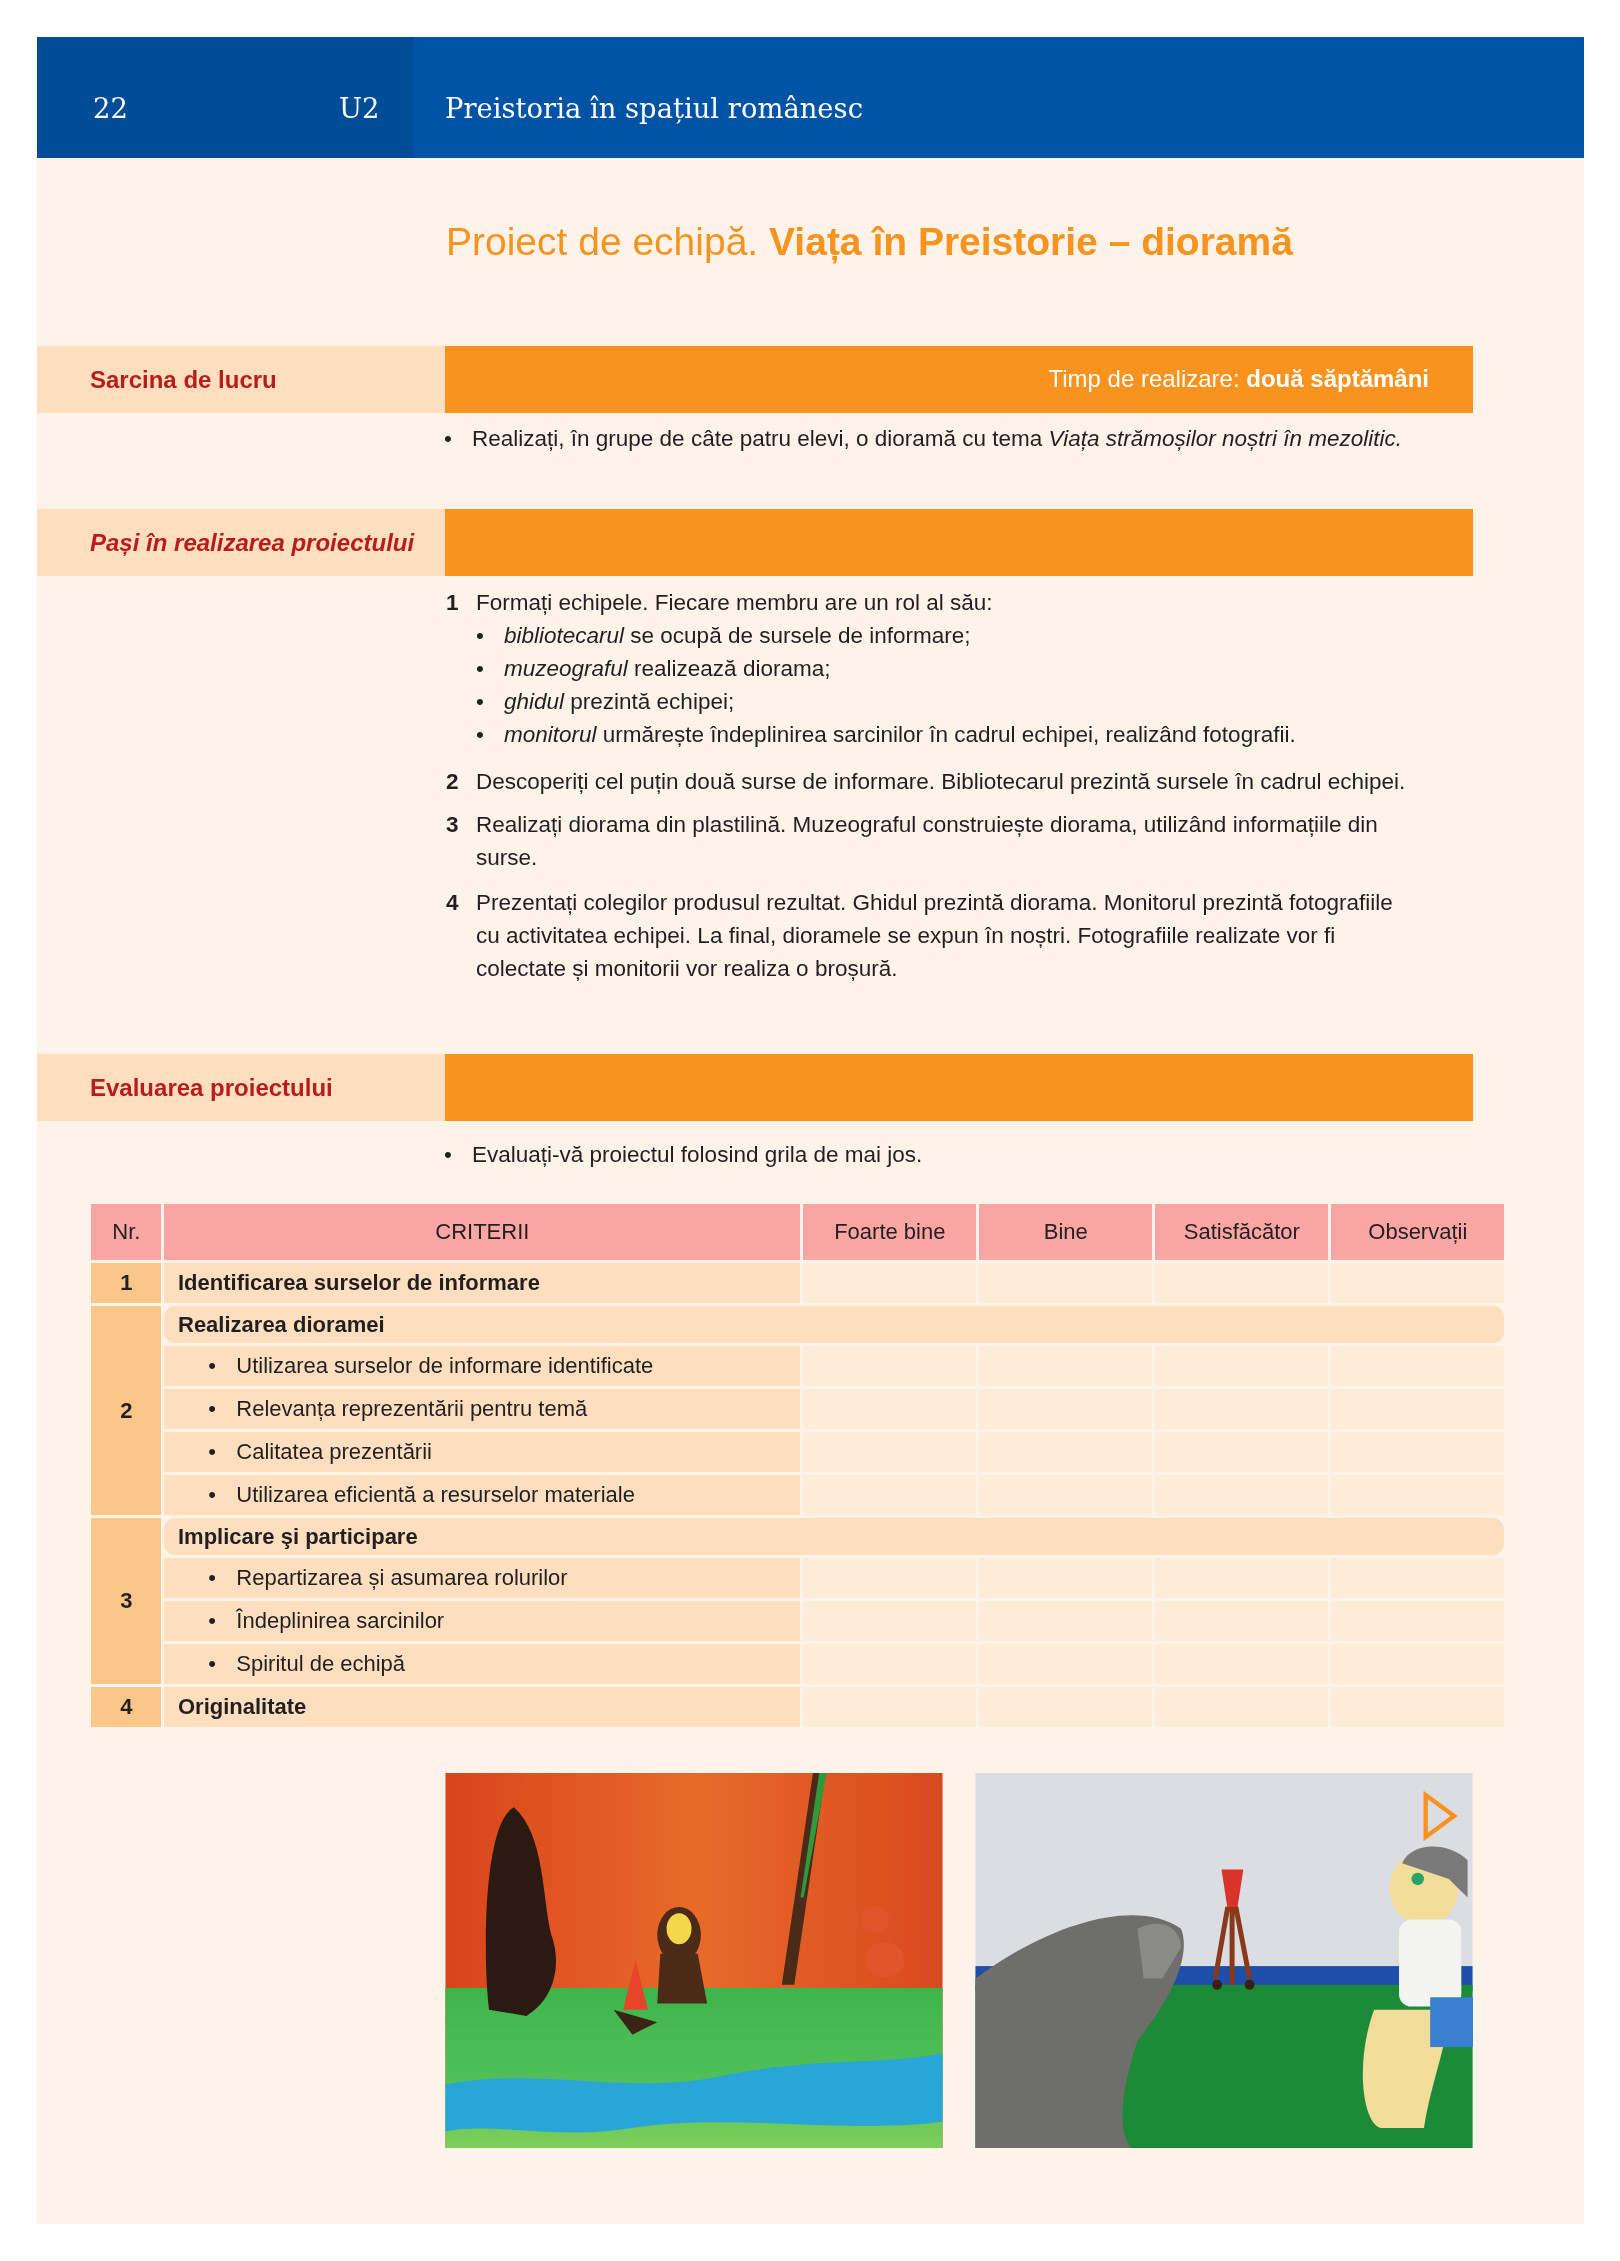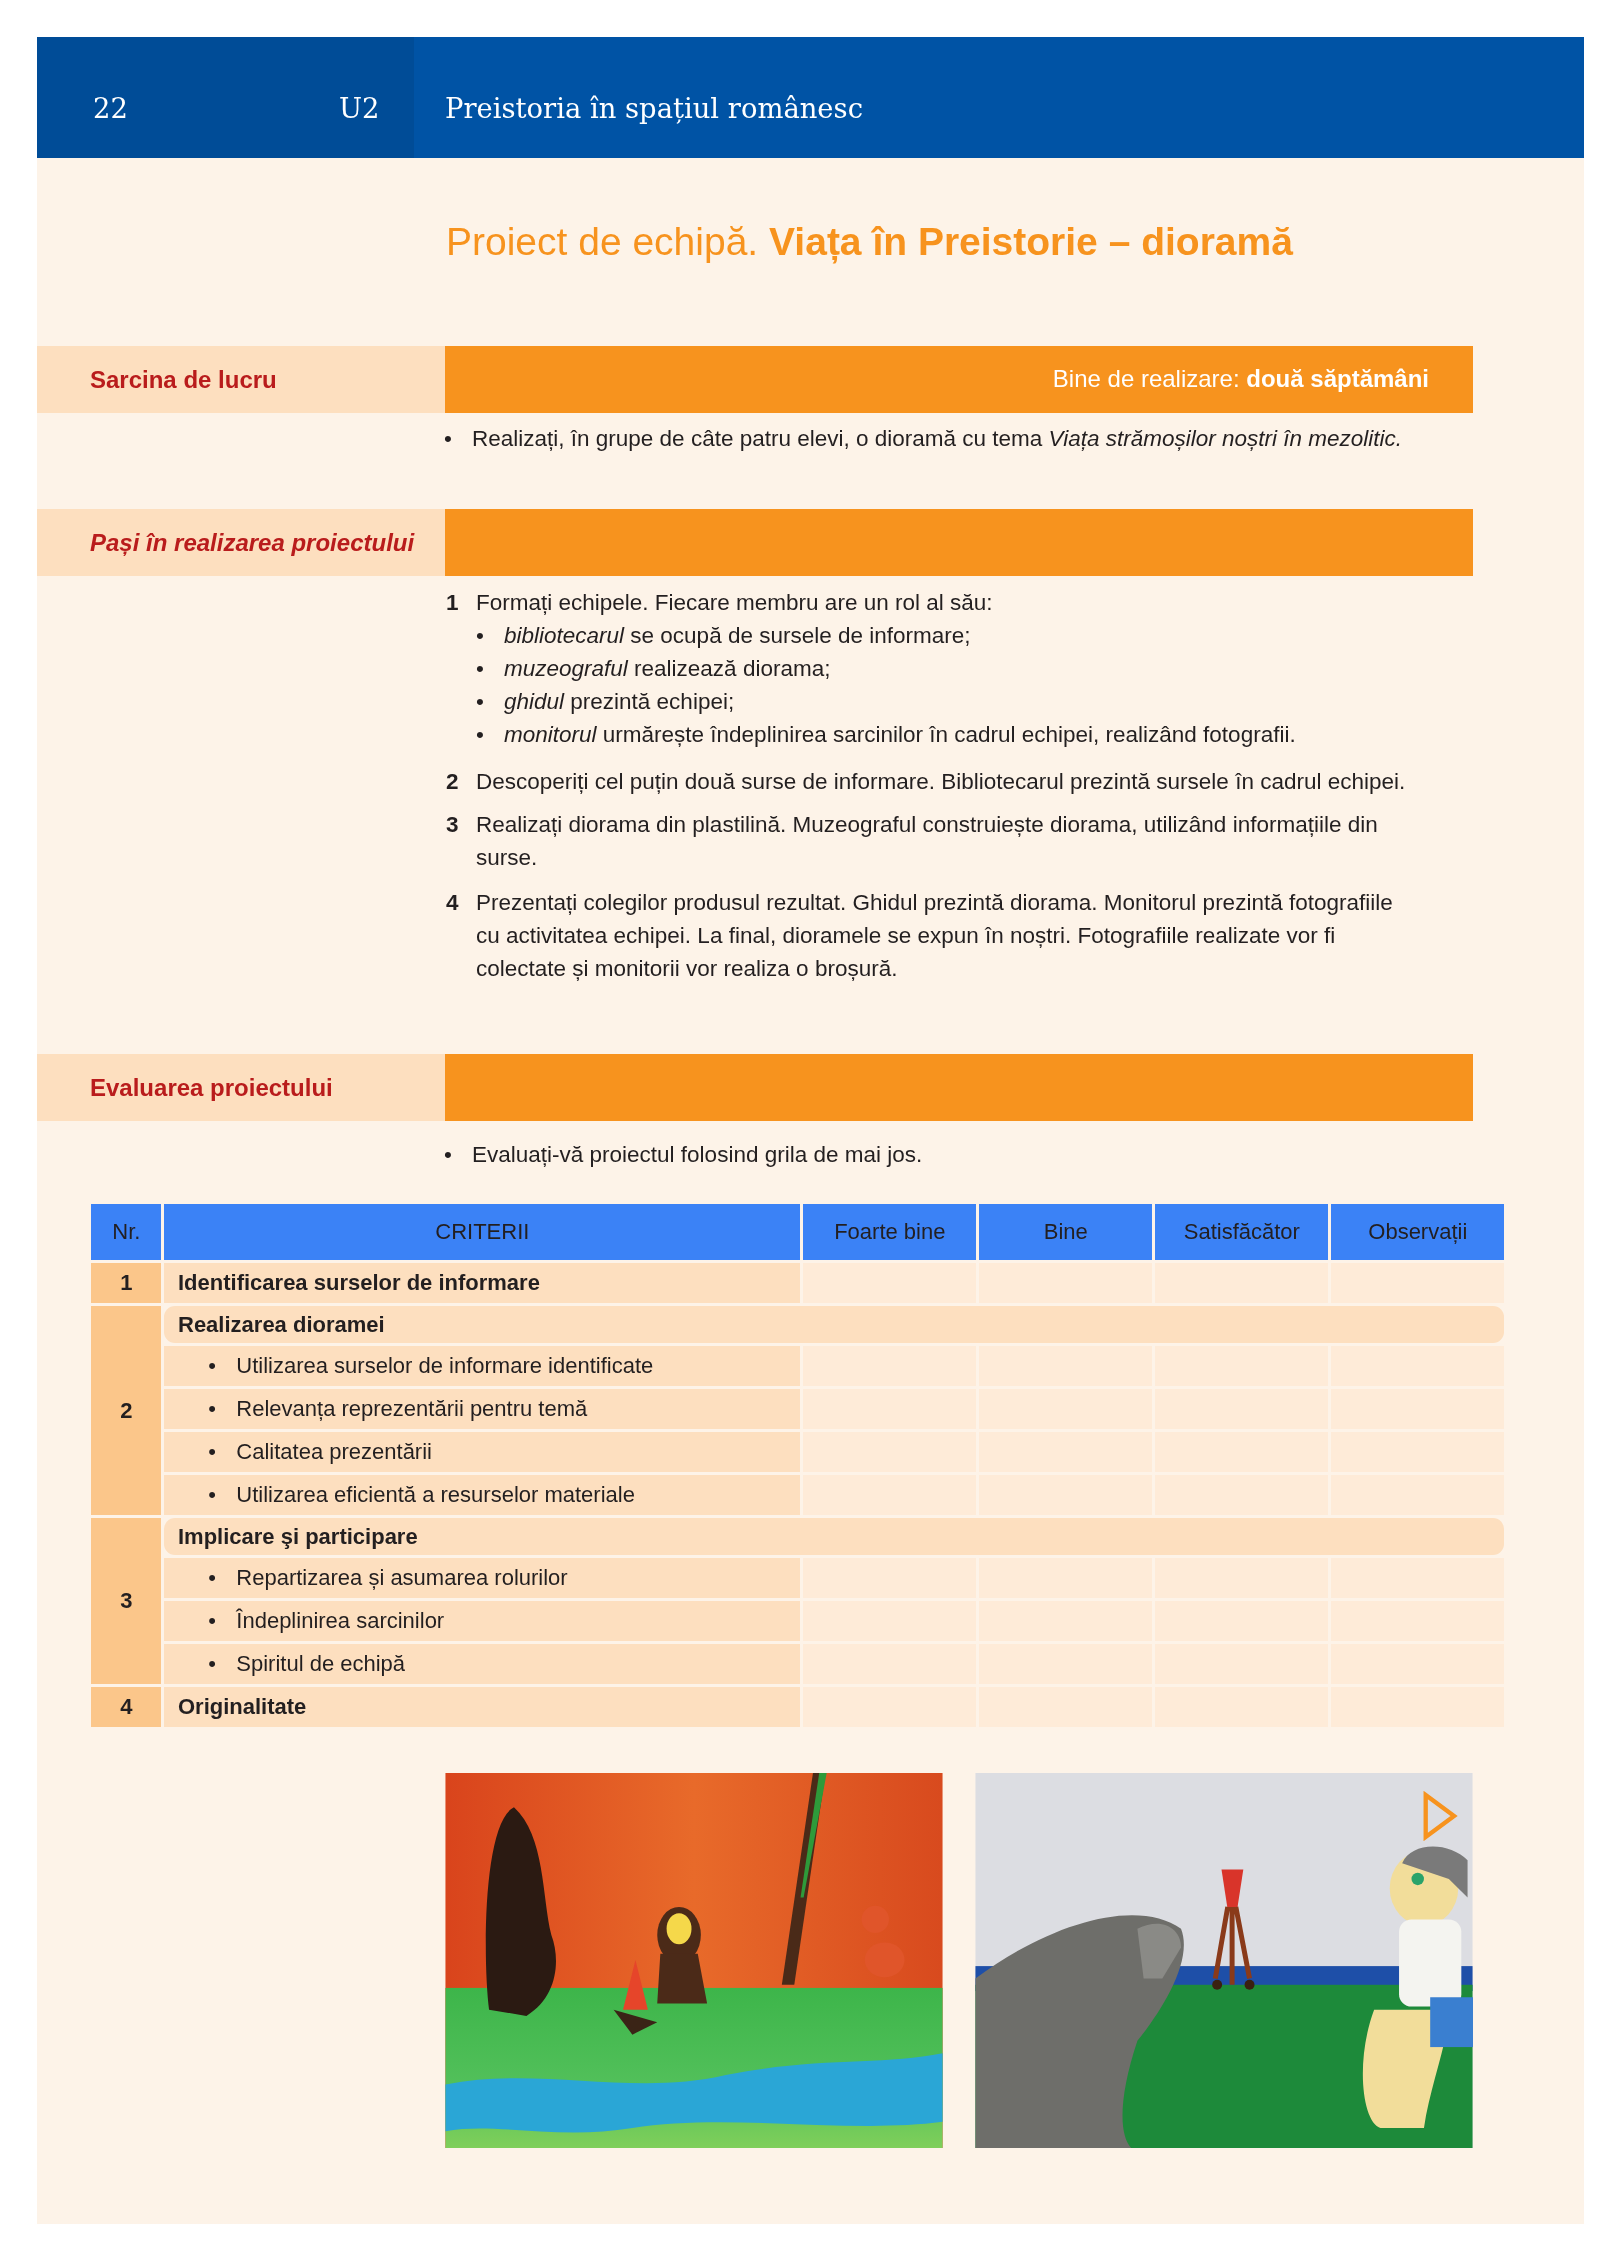--- a/index.html
+++ b/index.html
@@ -19,21 +19,21 @@
   .sec-bar { position:absolute; left:408px; top:0; width:1028px; height:67px; background:#F7931E; }
   .sec-bar .time { position:absolute; right:44px; top:18.7px; font-size:24px; color:#fff; white-space:nowrap; }
   .sec-bar .time b { font-weight:bold; }
   .para { position:absolute; font-size:22.5px; line-height:33px; color:#231f20; white-space:nowrap; }
   .bullet { display:inline-block; width:28px; }
   .num { display:inline-block; width:30px; font-weight:bold; }
   .sub { padding-left:30px; }
   .step { position:absolute; left:446px; font-size:22.5px; line-height:33px; }
   table.grid { position:absolute; left:92px; top:1205px; border-collapse:separate; border-spacing:3.7px 3.7px; margin:-3.7px; }
   .grid td { padding:0; font-size:22px; color:#231f20; }
-  .grid .h { background:#3b82f6; text-align:center; height:56px; }
+  .grid .h { background:#fca5a5; text-align:center; height:56px; }
   .grid .nr { background:#FBC68A; text-align:center; font-weight:bold; width:70px; }
   .grid .crit { background:#FDDFBF; width:592px; padding-left:13.7px; height:40px; }
   .grid .crit.b { font-weight:bold; }
   .grid .sub-c { padding-left:44px; }
   .grid .empty { background:#FEEBD8; width:173px; }
   .grid .span { background:#FDDFBF; padding-left:13.7px; font-weight:bold; height:37px;border-radius:11px; }
   .photo { position:absolute; top:1773px; width:498px; height:375px; overflow:hidden; }
 </style>
 </head>
 <body>
@@ -51,21 +51,21 @@
   <span>Proiect de echipă.</span>
   <b>Viața în Preistorie – dioramă</b>
 </div>
 
 <div class="sec" style="top:346px;">
   <div class="sec-label">
       <span>Sarcina de lucru</span>
     </div>
   <div class="sec-bar">
     <div class="time">
-      <span>Bine de realizare:</span>
+      <span>Timp de realizare:</span>
       <b>două săptămâni</b>
     </div>
   </div>
 </div>
 <div class="para" style="left:444px; top:422px;">
   <span class="bullet">•</span><span>Realizați, în grupe de câte patru elevi, o dioramă cu tema </span><i>Viața strămoșilor noștri în mezolitic.</i>
 </div>
 
 <div class="sec" style="top:509px;font-style:italic;">
   <div class="sec-label">

